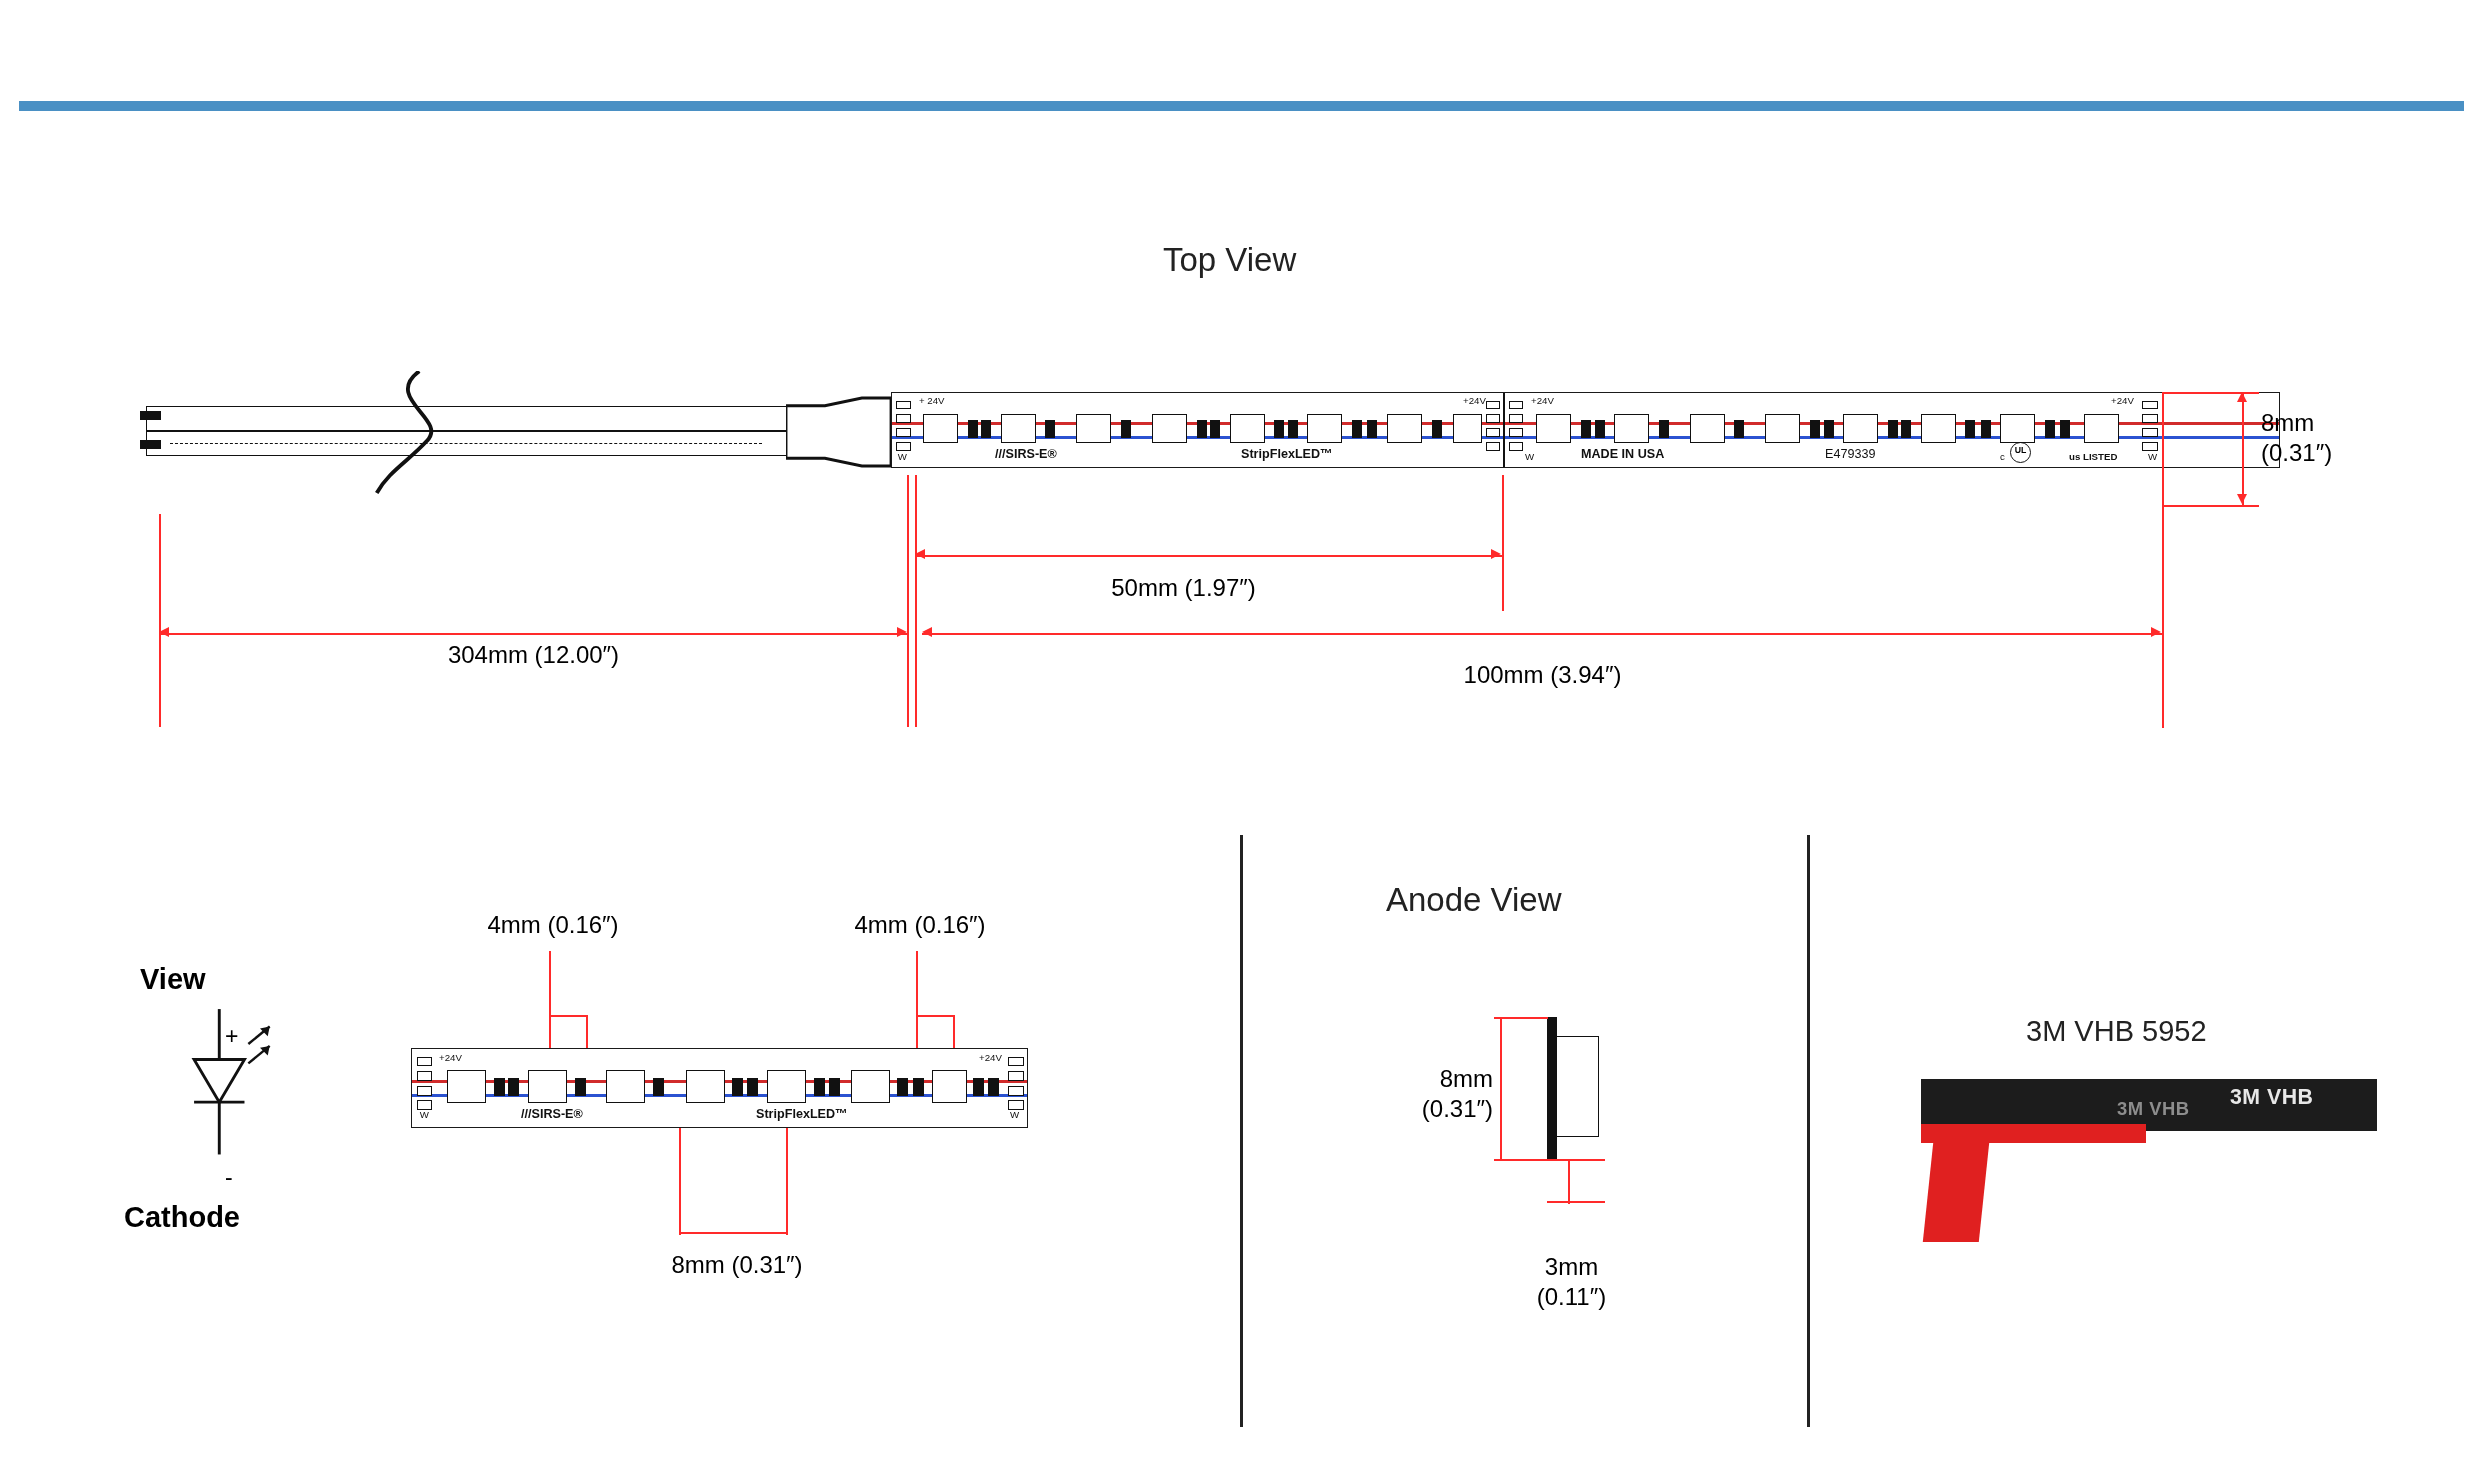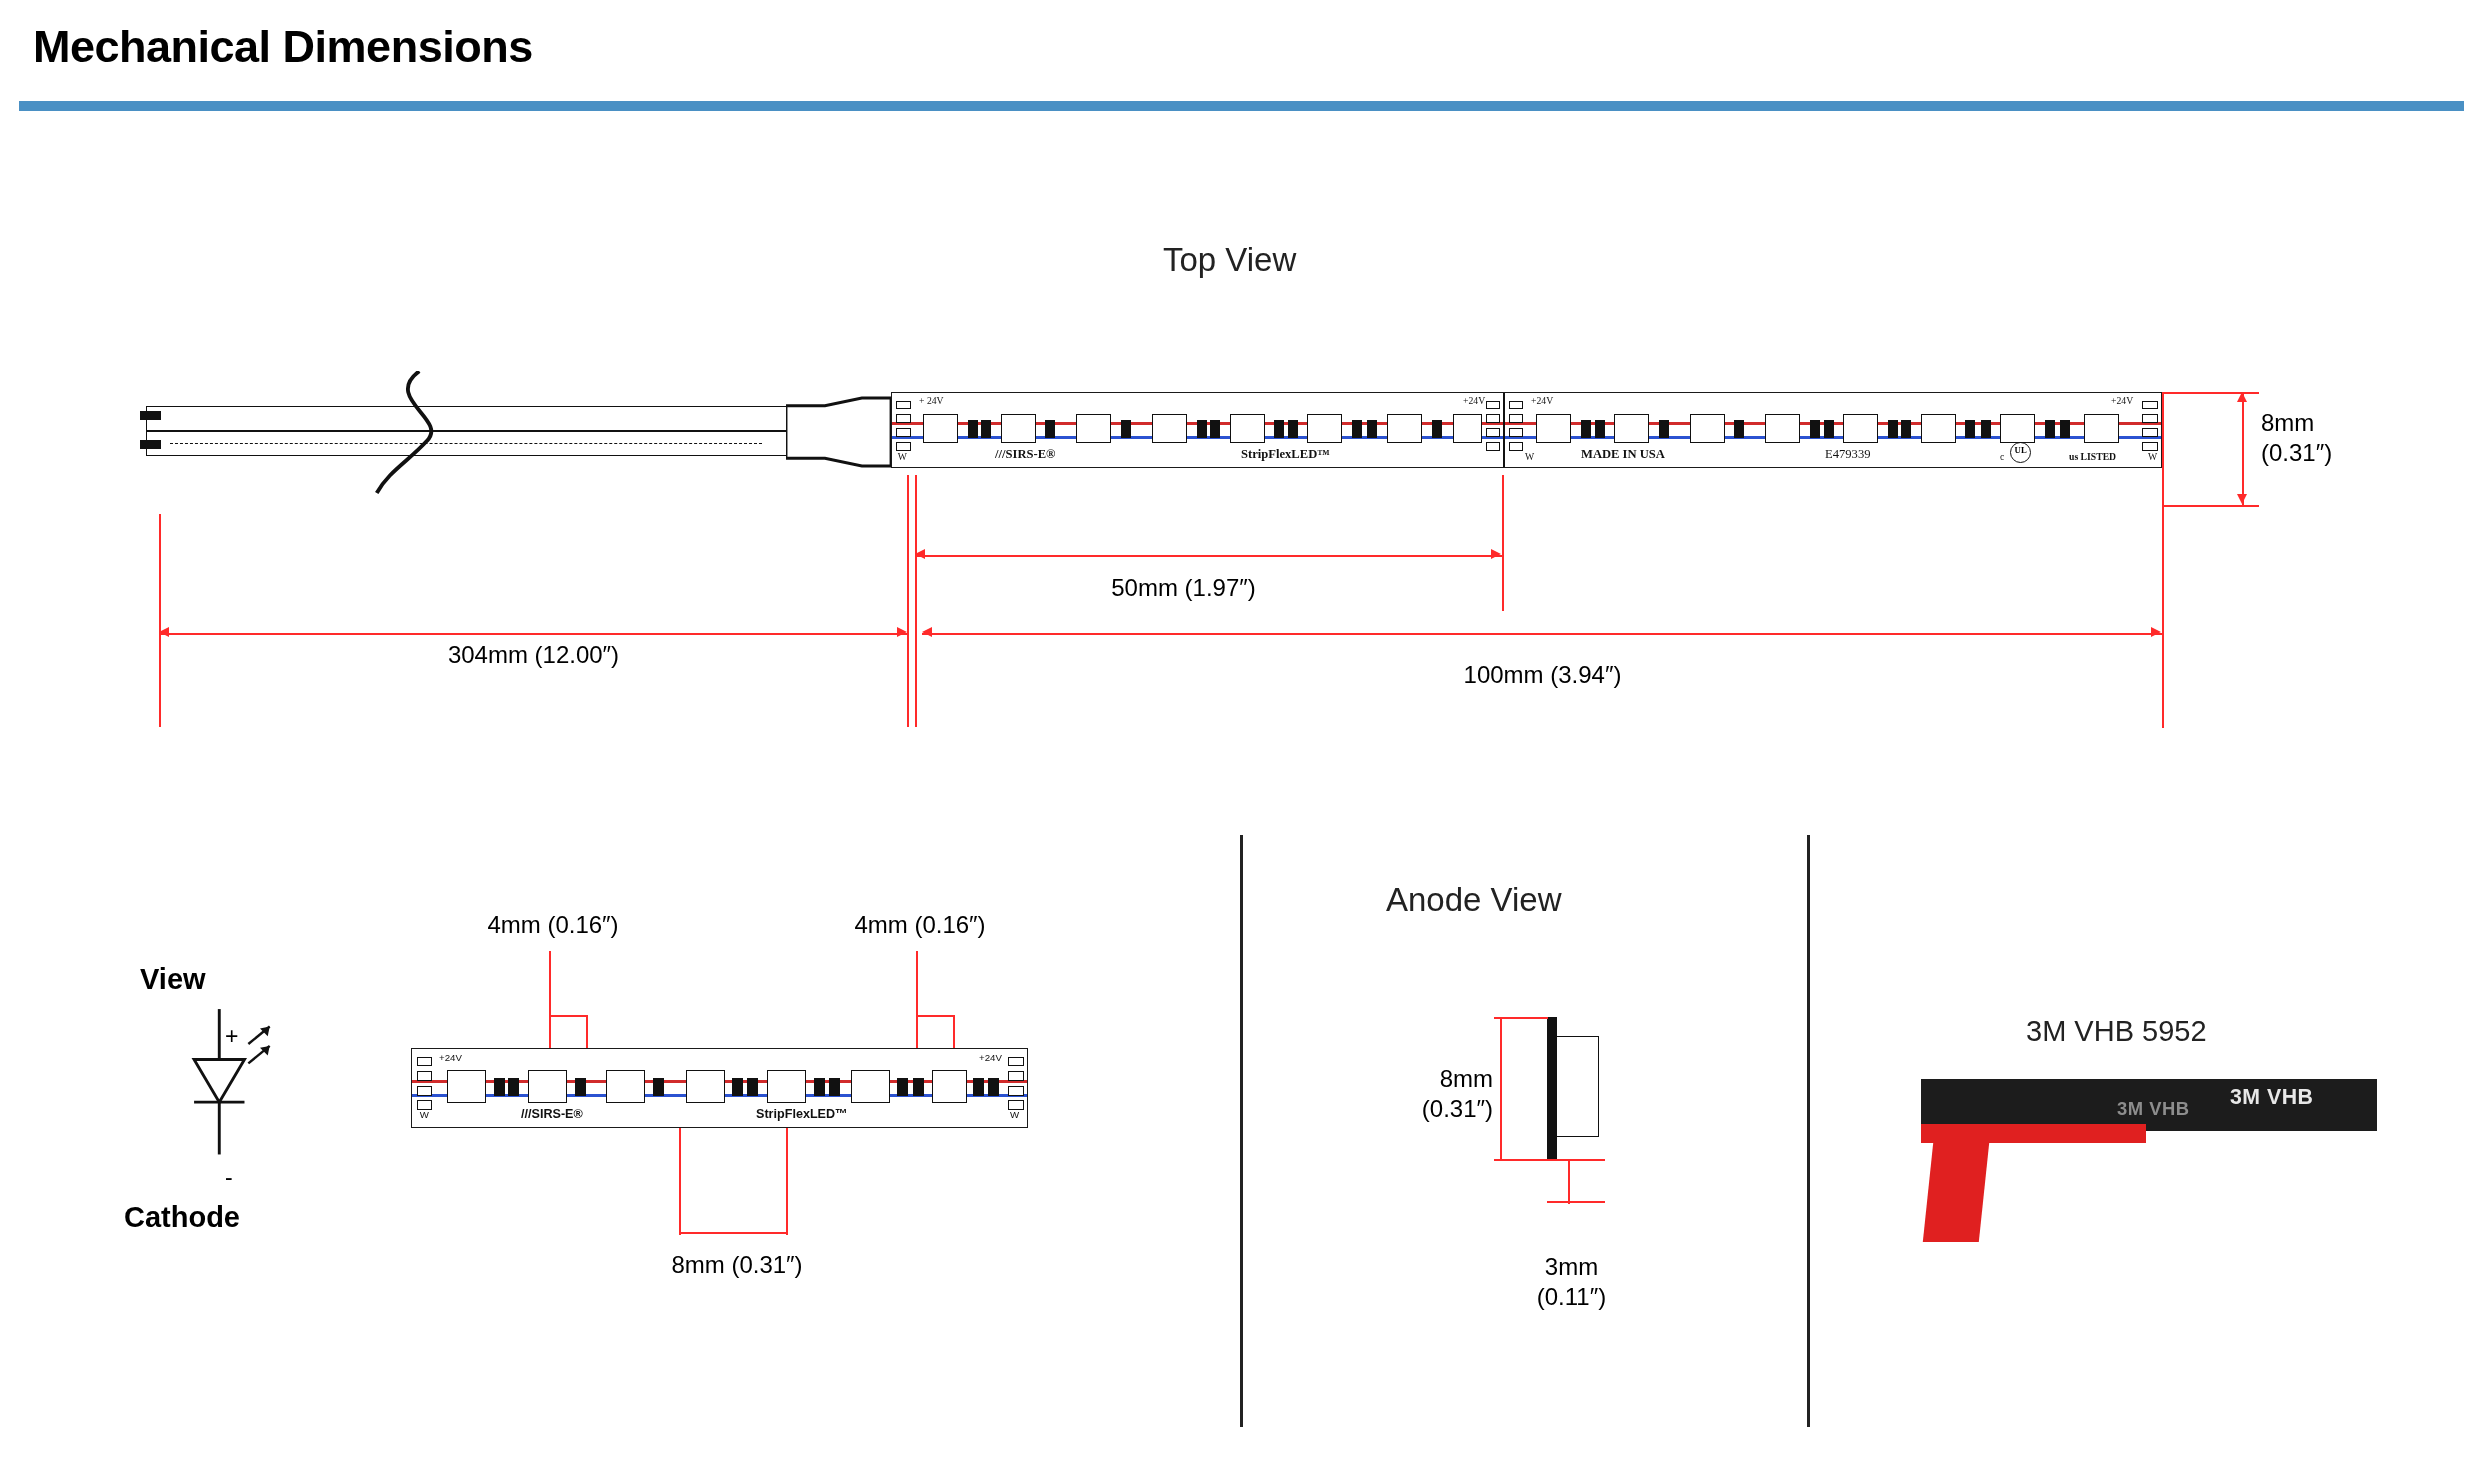--- a/index.html
+++ b/index.html
@@ -92,40 +92,39 @@
   .ul-circle::after{
     content:"UL";position:absolute;left:0;right:0;top:2.9px;text-align:center;
     font-size:8.7px;font-weight:bold;line-height:1;
   }
 </style>
 </head>
 <body>
 
 <div class="page">
 
-  <div class="title">Mechanical Dimensions</div>
   <div class="title-rule"></div>
 
   <div class="heading" id="top-view-heading">Top View</div>
 
   <div class="wire" style="left:146px;top:406px;width:650px;height:25px;"></div>
   <div class="wire" style="left:146px;top:431px;width:650px;height:25px;"></div>
   <div class="connector" style="left:140px;top:411px;width:21.3px;height:8.7px;"></div>
   <div class="connector" style="left:140px;top:440px;width:21.3px;height:8.7px;"></div>
   <div class="wire-dash" style="left:170px;top:443px;width:592px;"></div>
 
   <svg style="position:absolute;left:369px;top:371px;width:116px;height:126px;" viewBox="0 0 120 130" width="116" height="126">
     <path d="M52,0 C14,28 82,50 60,72 C42,92 20,104 8,126" stroke="#111" stroke-width="4" fill="none"></path>
   </svg>
 
   <svg style="position:absolute;left:786px;top:396px;width:107px;height:72px;" viewBox="0 0 110 74" width="107" height="72">
     <path d="M0,10 L0,64 L40,64 L78,72 L108,72 L108,2 L78,2 L40,10 Z" stroke="#111" stroke-width="3" fill="#fff"></path>
   </svg>
 
-  <div class="strip" style="left:891px;top:392px;width:1271px;height:76px;font-family:Liberation Serif, serif;">
+  <div class="strip" style="left:891px;top:392px;width:1389px;height:76px;">
 
     <div class="trace-red" style="top:29px;"></div>
     <div class="trace-blue" style="top:43px;"></div>
 
     <div class="cutline" style="left:611px;top:0;height:76px;"></div>
 
     <div class="pad" style="left:3.9px;top:7.8px;width:15.5px;height:8.7px;"></div>
     <div class="pad" style="left:3.9px;top:21.3px;width:15.5px;height:8.7px;"></div>
     <div class="pad" style="left:3.9px;top:35px;width:15.5px;height:8.7px;"></div>
     <div class="pad" style="left:3.9px;top:49px;width:15.5px;height:8.7px;"></div>

